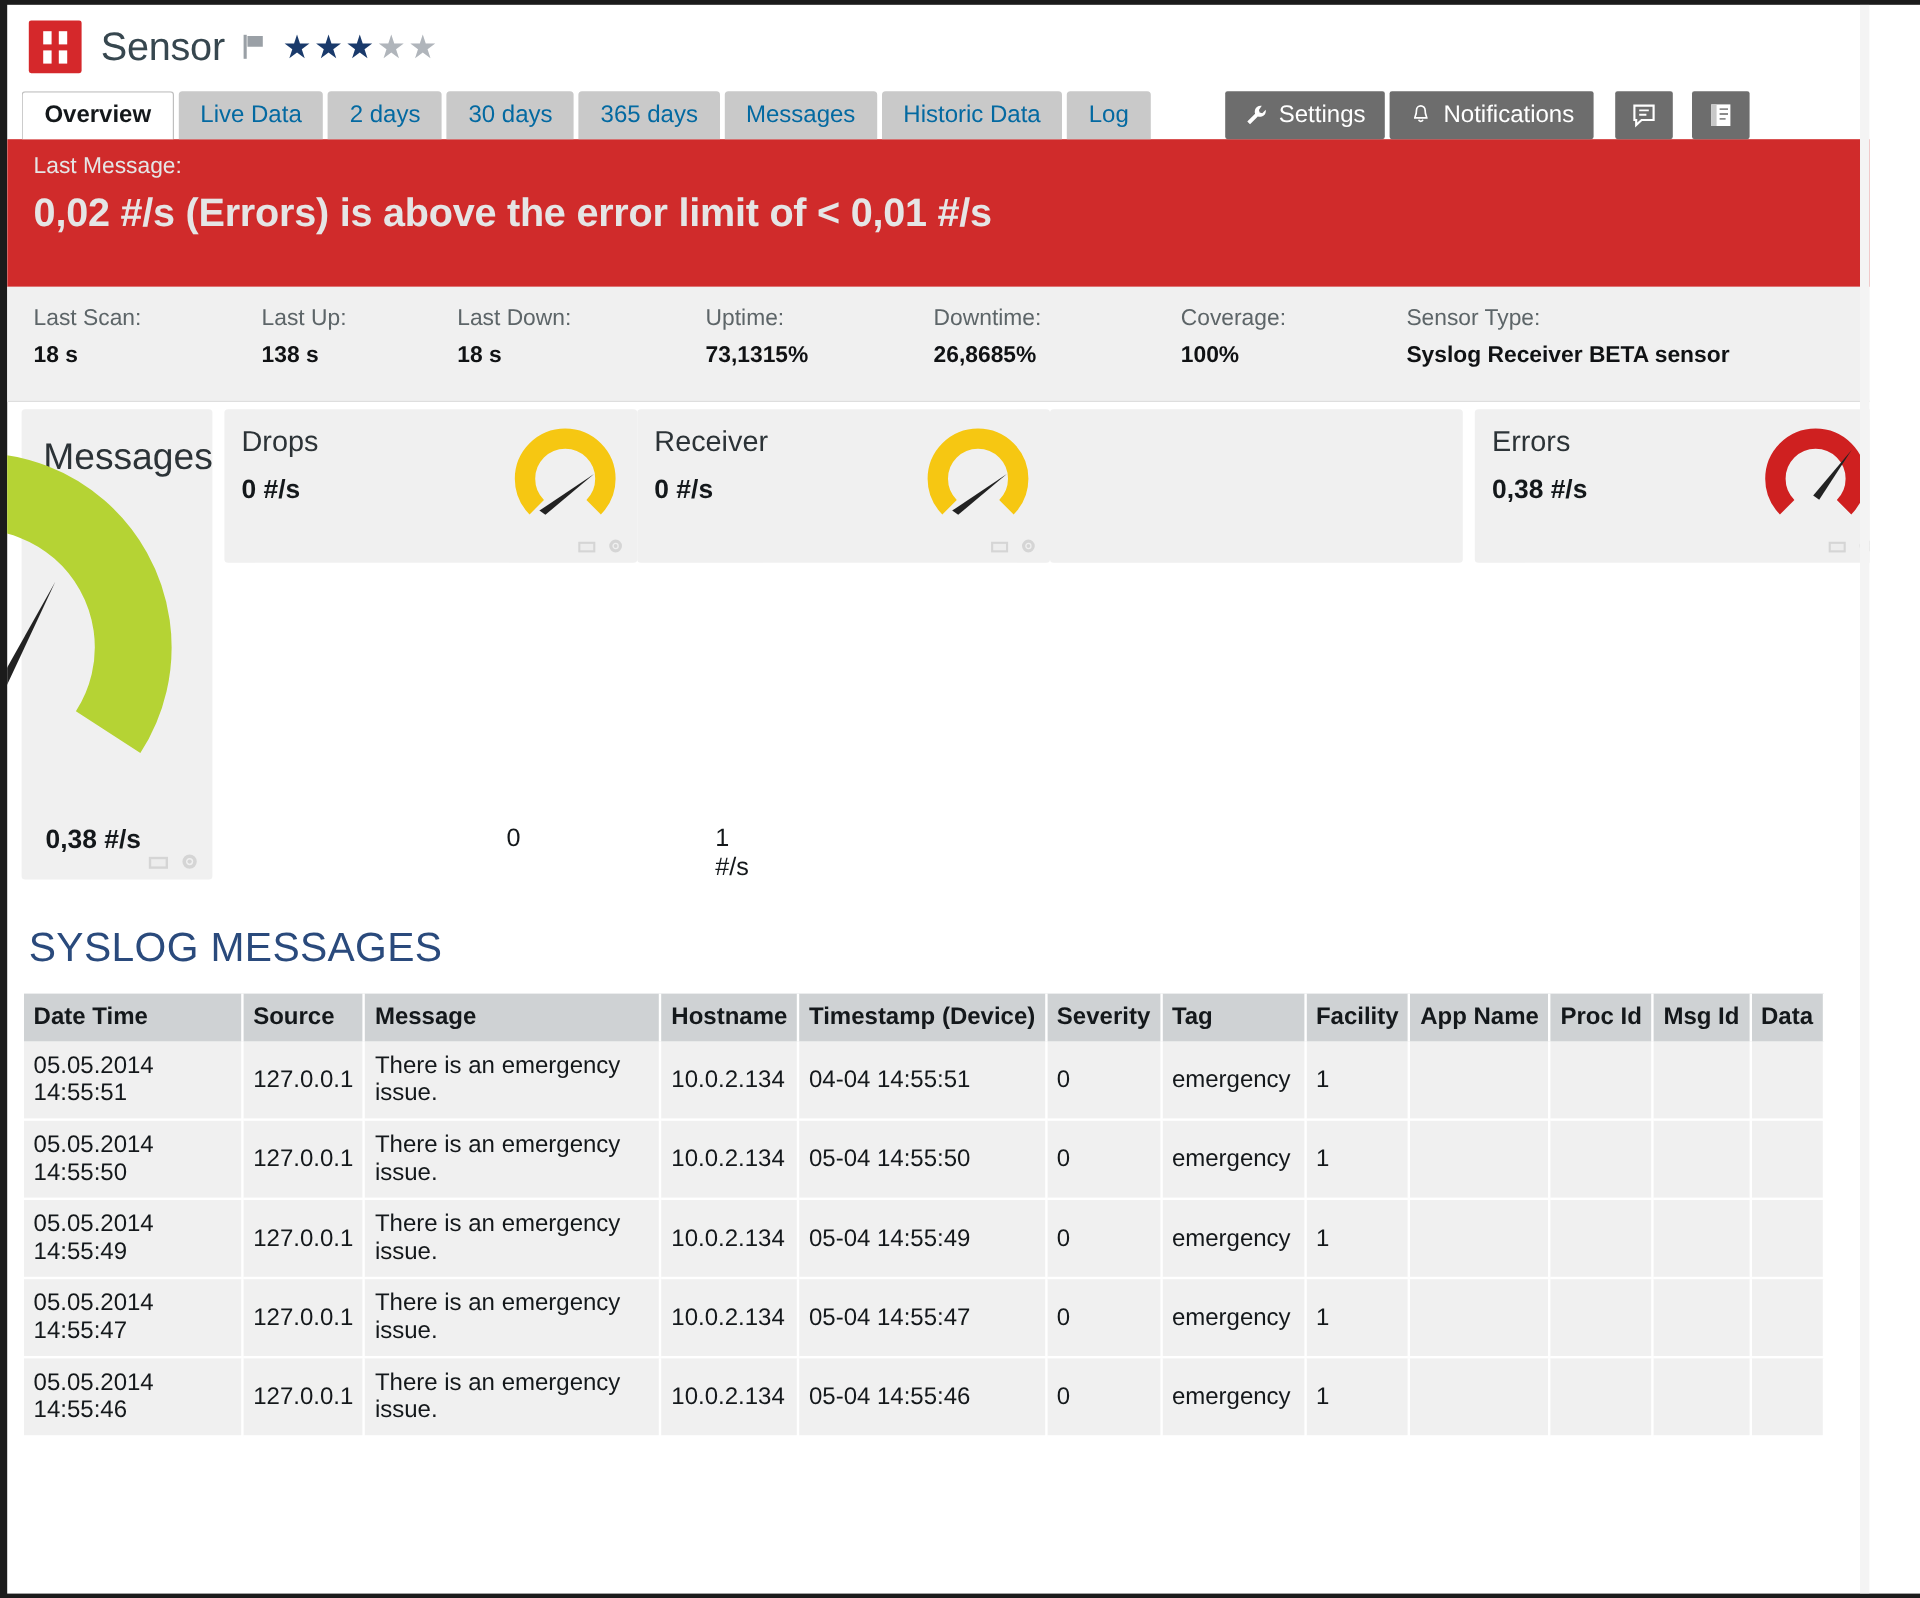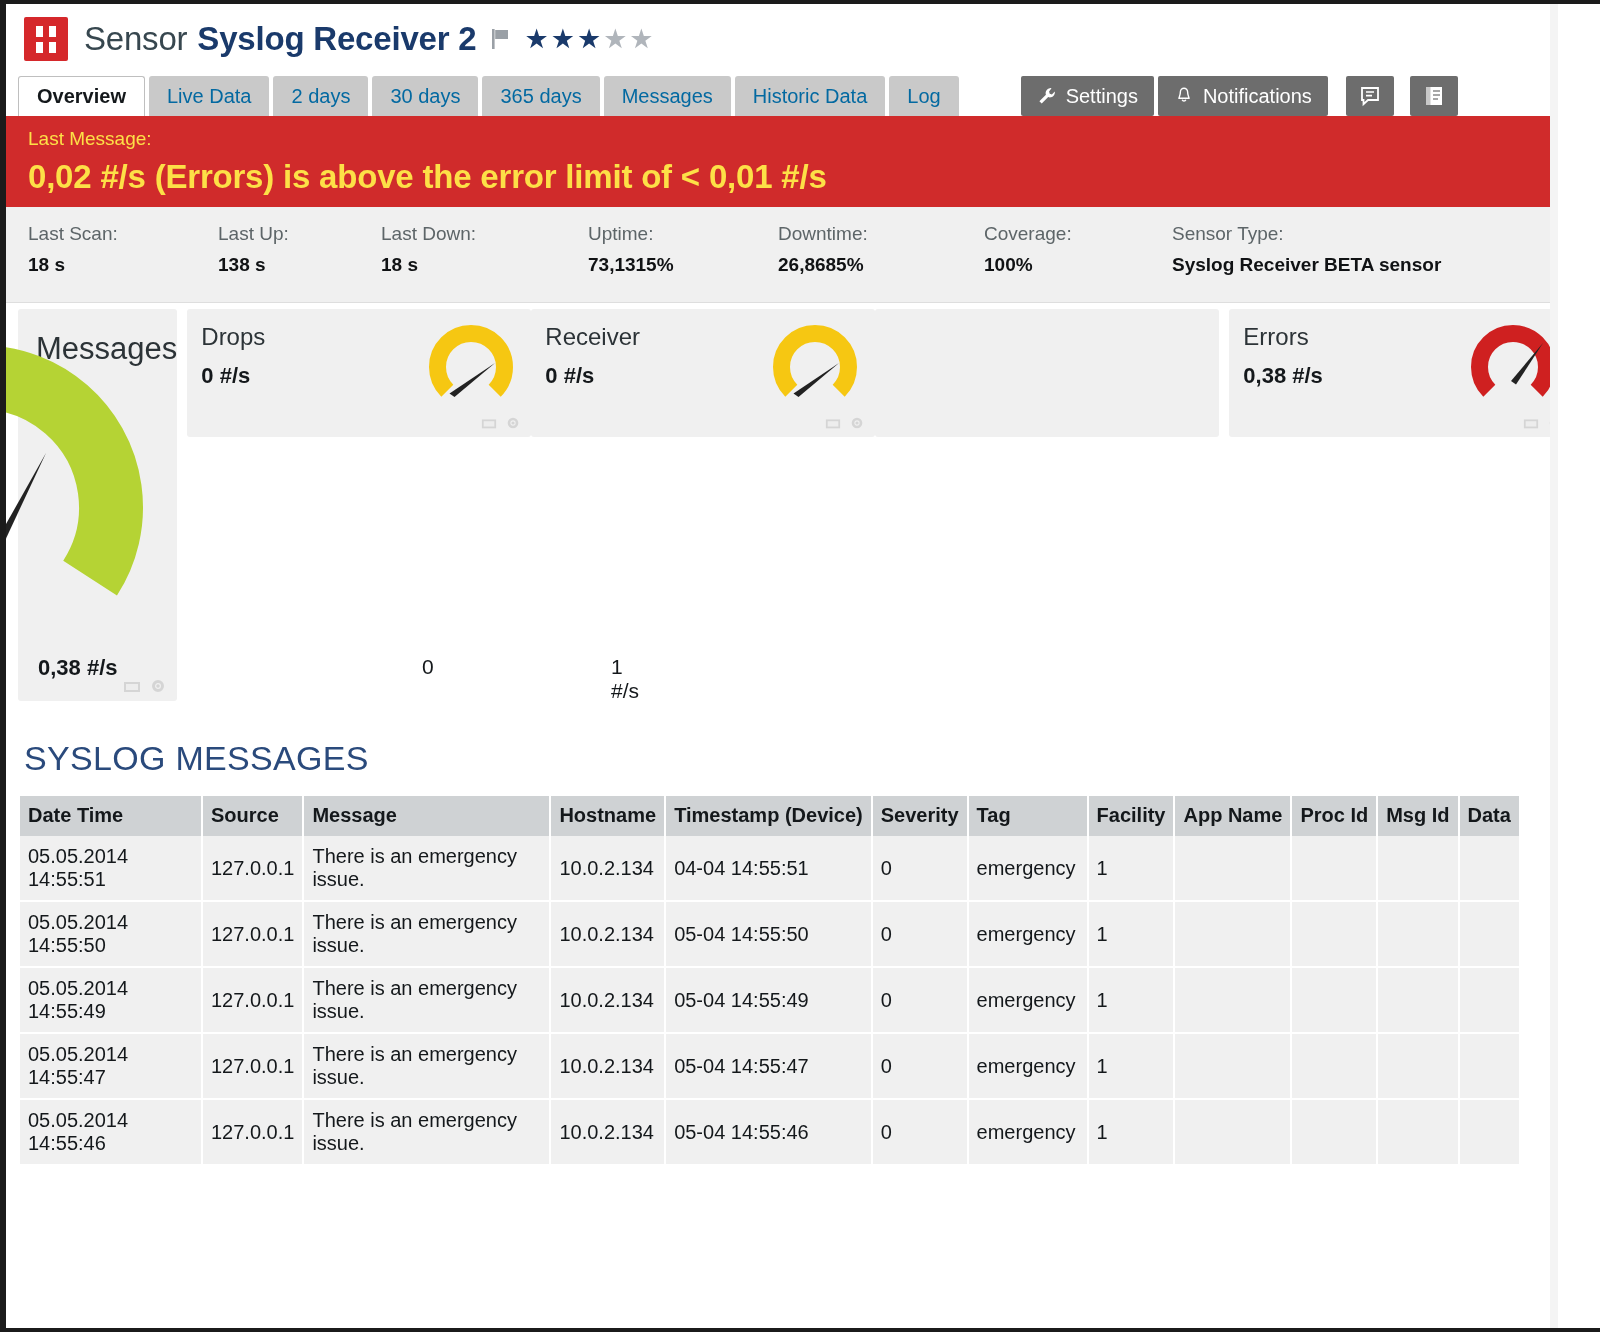--- a/index.html
+++ b/index.html
@@ -68,23 +68,23 @@
     height: 40px; display: flex; align-items: center; gap: 9px;
     padding: 0 16px; margin-right: 4px;
     background: #6d6d6d; color: #ffffff; font-size: 20px;
     border-radius: 2px; white-space: nowrap;
   }
   .tbtn-icon { height: 40px; width: 48px; justify-content: center; padding: 0; margin-left: 14px; }
   .tbtn-icon.second { margin-left: 12px; }
 
   
   .alert {
-    background: #d02b2b; color: #fde047;
+    background: #d02b2b; color: #e5e5e5;
     margin: 0; padding: 12px 0 18px 22px;
-    height: 91px;
+    height: 123px;
   }
   .alert-label { font-size: 19px; font-weight: normal; margin-bottom: 8px; }
   .alert-msg { font-size: 33px; font-weight: bold; letter-spacing: -0.2px; }
 
   
   .statusbar {
     background: #f0f0f0; border-bottom: 1px solid #dedede;
     padding: 16px 0 18px 0; display: flex; height: 96px;
   }
   .stat { padding-left: 22px; }
@@ -95,21 +95,21 @@
   .gaugearea { display: flex; padding: 6px 0 0 12px; gap: 10px; }
   .card { background: #f0f0f0; border-radius: 3px; position: relative; }
   .card-big { width: 706px; height: 392px; }
   .card-small { width: 344px; height: 128px; }
   .card-title { font-size: 31px; color: #2c3337; padding: 22px 0 0 18px; font-weight: 400; }
   .card-title-sm { font-size: 24px; color: #2c3337; padding: 14px 0 0 14px; font-weight: 400; }
   .card-val-sm { font-size: 22px; color: #14181b; padding: 12px 0 0 14px; font-weight: bold; }
   .bigfooter { position: absolute; left: 0; right: 0; bottom: 18px; height: 28px; }
   .bf-left { position: absolute; left: 20px; font-size: 22px; font-weight: bold; color: #14181b; }
   .bf-mid { position: absolute; left: 404px; font-size: 21px; color: #14181b; }
-  .bf-right { position: absolute; left: 593px; font-size: 21px; color: #14181b; }
+  .bf-right { position: absolute; left: 578px; font-size: 21px; color: #14181b; }
   .minis { position: absolute; right: 10px; bottom: 6px; display: flex; gap: 8px; opacity: .30; }
   .col2 { display: flex; flex-direction: row; }
   .gauge-big { position: absolute; right: 16px; top: 22px; }
   .gauge-sm { position: absolute; right: 14px; top: 12px; }
 
   
   .section-title {
     font-size: 34px; color: #2a4a7c; font-weight: 400;
     padding: 38px 0 18px 18px; letter-spacing: 0.3px;
   }
@@ -137,21 +137,20 @@
  <div class="inner">
 
   <div class="header">
     <div class="sensor-logo">
       <i></i>
           <i></i>
           <i></i>
           <i></i>
     </div>
     <span class="title-word">Sensor</span>
-    <span class="title-main">Syslog Receiver 2</span>
     <span class="flag-icon">
       <svg width="22" height="24" viewBox="0 0 22 24">
         <rect x="2" y="2" width="2.6" height="20" fill="#9aa0a6"></rect>
         <path d="M5.2 3 H18 V12 H5.2 Z" fill="#9aa0a6"></path>
       </svg>
     </span>
     <span class="stars">
           <span class="star-on">★</span>
           <span class="star-on">★</span>
           <span class="star-on">★</span>

